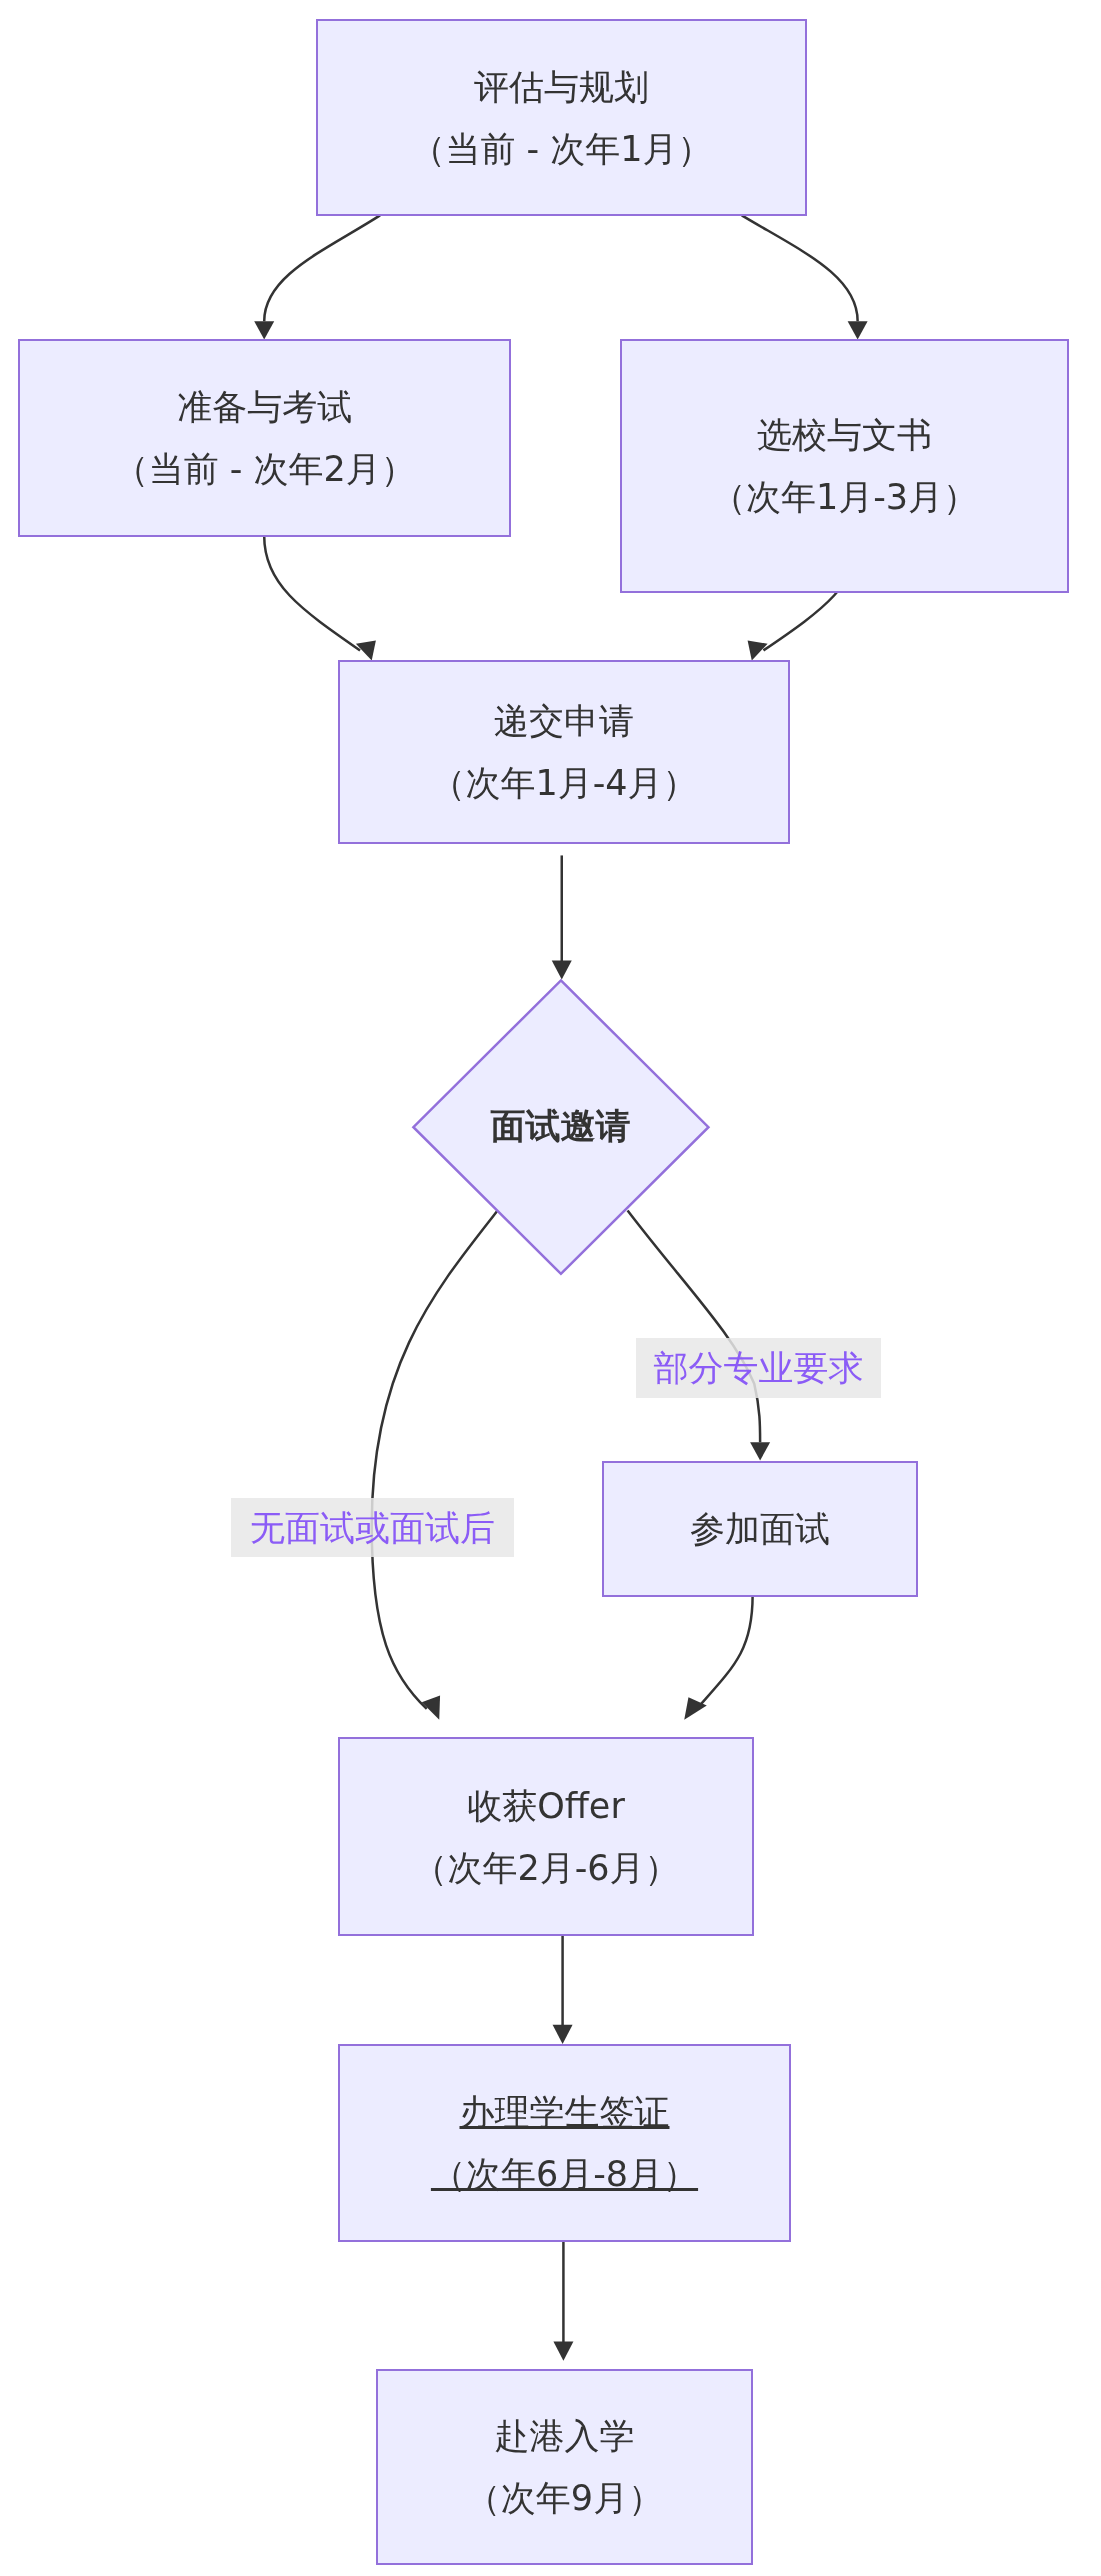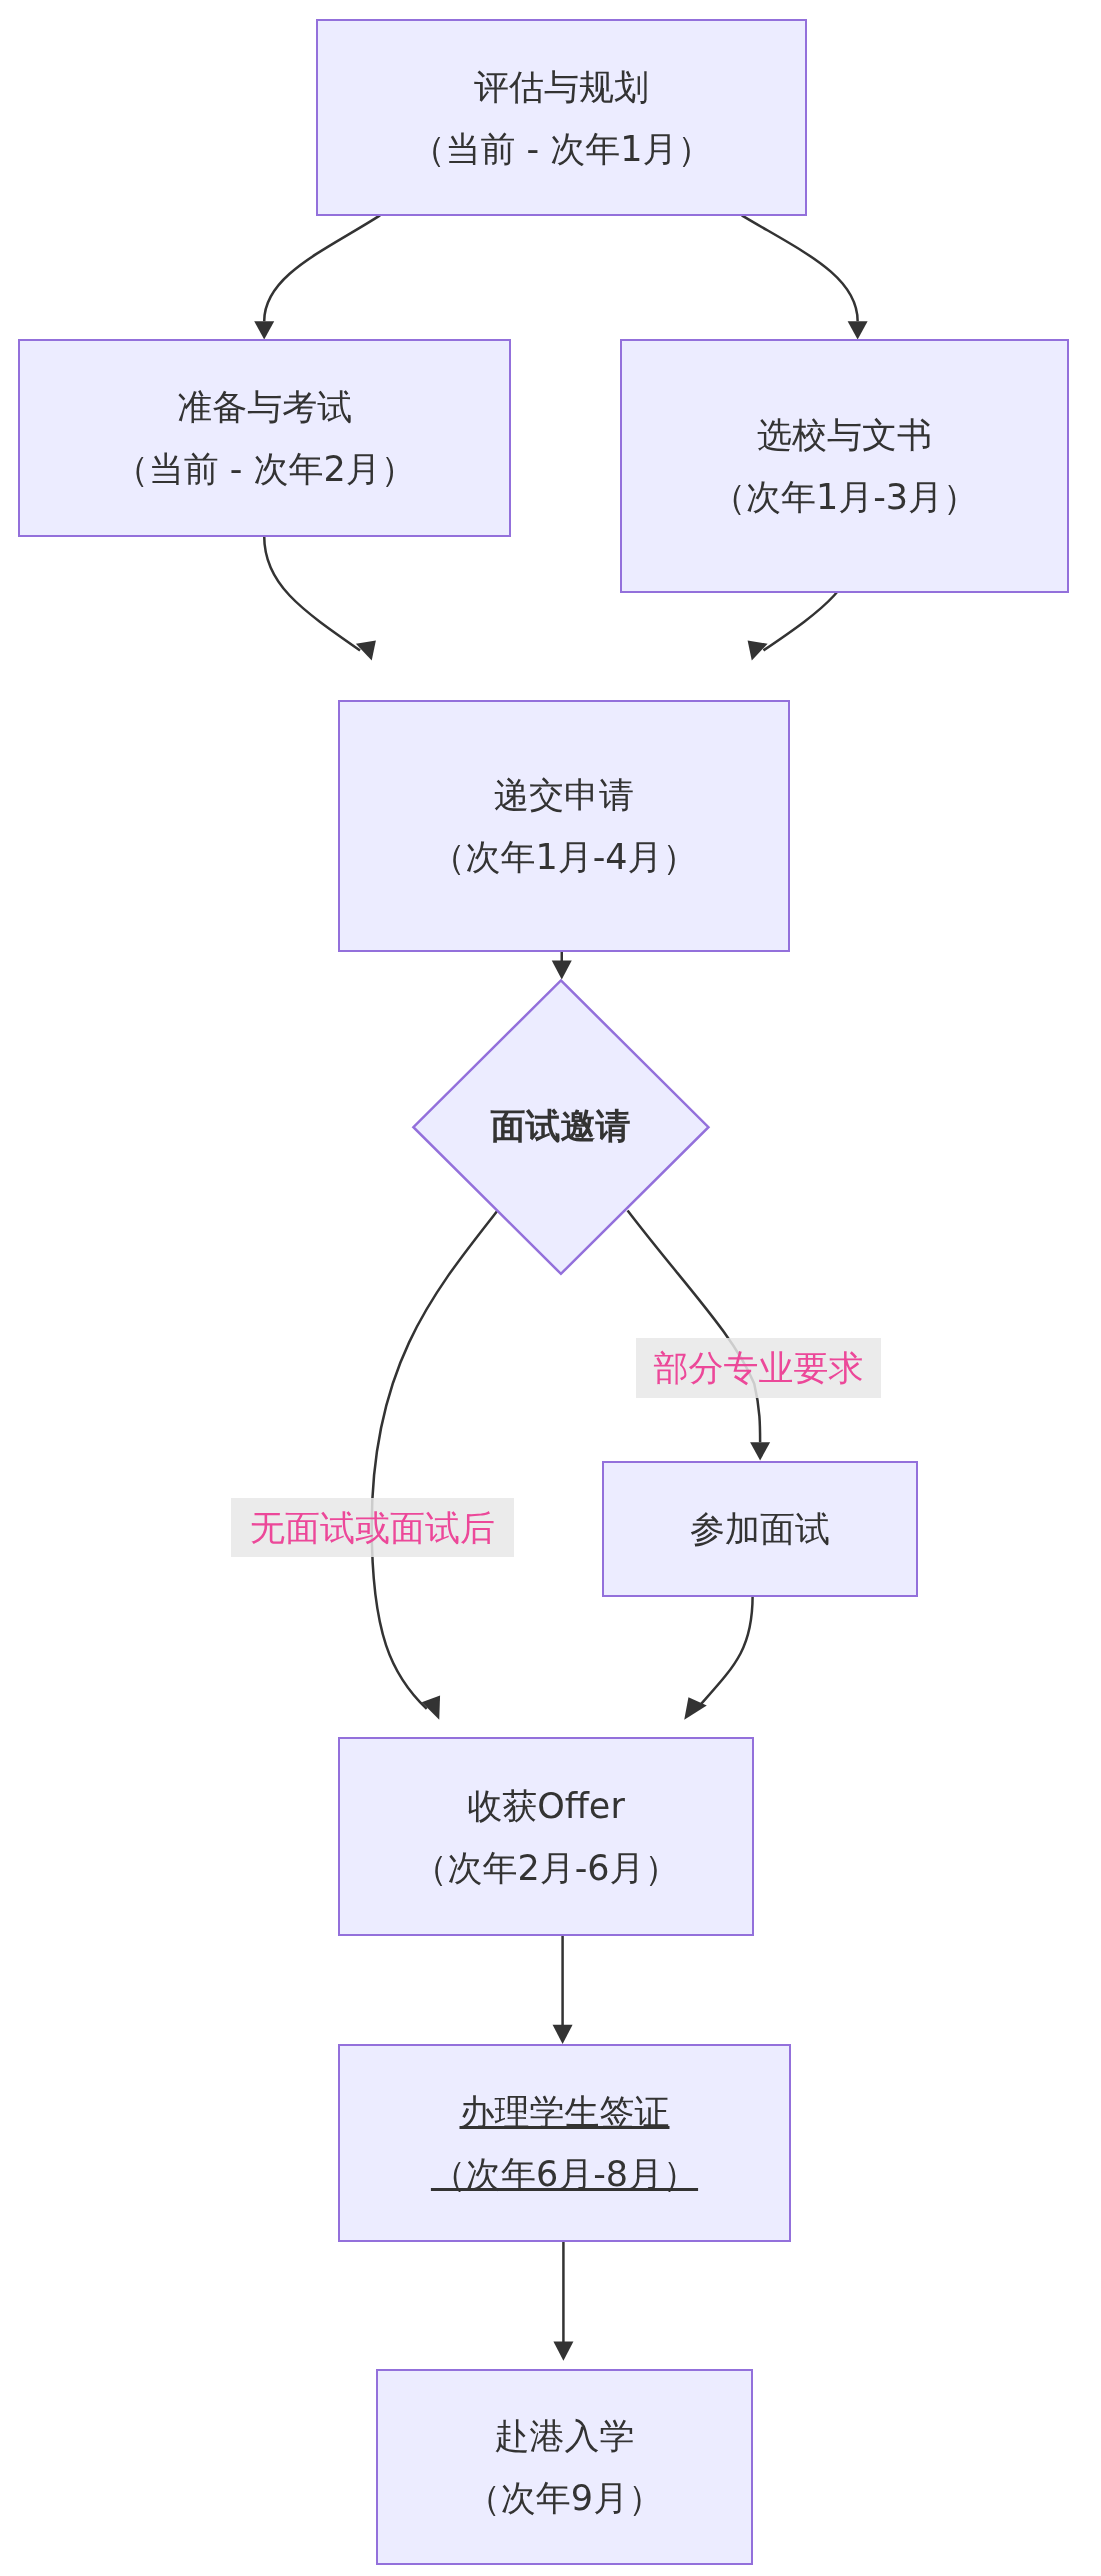--- a/index.html
+++ b/index.html
@@ -19,21 +19,21 @@
   .diamond-wrap { position: absolute; font-weight: bold; }
   .diamond-text {
     position: absolute; left: 0; top: 0; width: 100%; height: 100%;
     display: flex; align-items: center; justify-content: center;
     color: #333333; font-family: "DejaVu Sans", "Liberation Sans", sans-serif;
     font-size: 35px; white-space: nowrap;
   }
   .edge-label {
     position: absolute; box-sizing: border-box;
     background: rgba(232,232,232,0.85);
-    color: #ec4899; font-family: "DejaVu Sans", "Liberation Sans", sans-serif;
+    color: #8b5cf6; font-family: "DejaVu Sans", "Liberation Sans", sans-serif;
     font-size: 35px; line-height: 60px; text-align: center; white-space: nowrap;
     display: flex; align-items: center; justify-content: center;
   }
 </style>
 </head>
 <body>
 
 <div id="canvas">
 
   <svg id="edges" viewBox="0 0 1321 3090" xmlns="http://www.w3.org/2000/svg">
@@ -79,21 +79,21 @@
   <div class="node" style="left:18.3px; top:339px; width:493px; height:198px;">
     <span>准备与考试</span>
     <span>（当前 - 次年2月）</span>
   </div>
 
   <div class="node" style="left:620px; top:339px; width:449px; height:254px;">
     <span>选校与文书</span>
     <span>（次年1月-3月）</span>
   </div>
 
-  <div class="node" style="left:338px; top:660px; width:452px; height:252px;margin-top:40px;">
+  <div class="node" style="left:338px; top:660px; width:452px; height:184px;">
     <span>递交申请</span>
     <span>（次年1月-4月）</span>
   </div>
 
   <div class="diamond-wrap" style="left:413px; top:980px; width:295px; height:293px;">
     <div class="diamond-text">面试邀请</div>
   </div>
 
   <div class="edge-label" style="left:636px; top:1338px; width:245px; height:60px;">部分专业要求</div>
 

